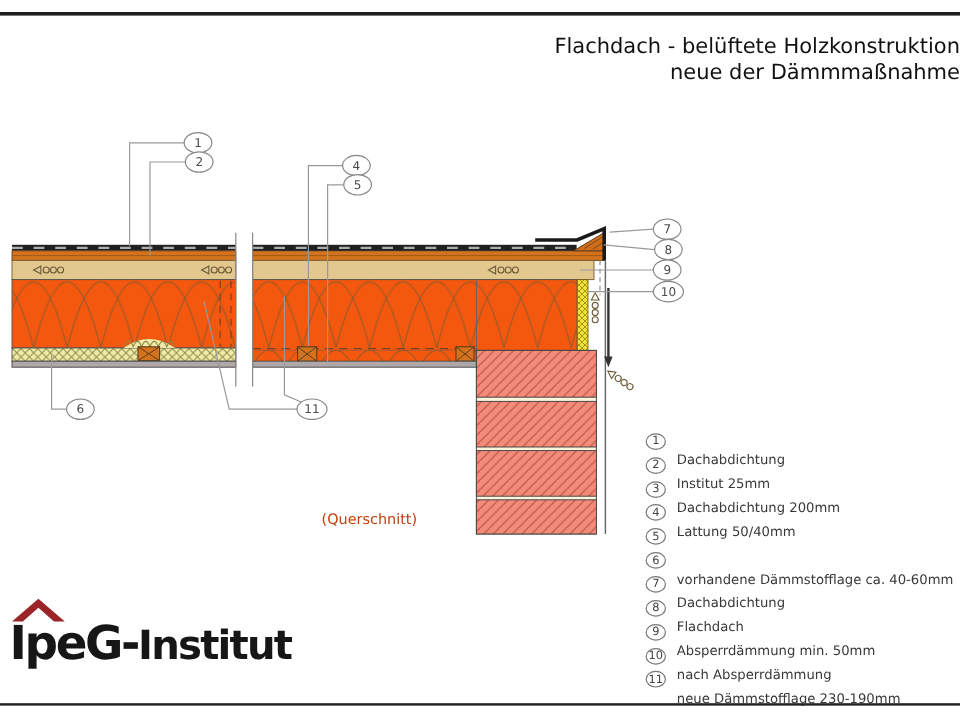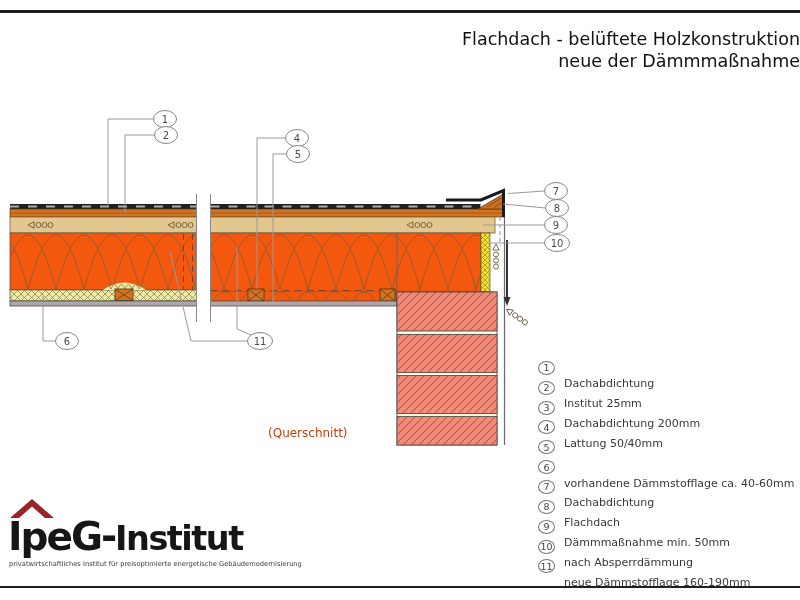--- a/index.html
+++ b/index.html
@@ -237,36 +237,35 @@
     <span class="legend-label">Dachabdichtung</span>
   </div>
 
   <div class="legend-row">
     <span class="legend-num">8</span>
     <span class="legend-label">Flachdach</span>
   </div>
 
   <div class="legend-row">
     <span class="legend-num">9</span>
-    <span class="legend-label">Dämmmaßnahme min. 50mm</span>
+    <span class="legend-label">Absperrdämmung min. 50mm</span>
   </div>
 
   <div class="legend-row">
     <span class="legend-num">10</span>
     <span class="legend-label">nach Absperrdämmung</span>
   </div>
 
   <div class="legend-row">
     <span class="legend-num">11</span>
-    <span class="legend-label">neue Dämmstofflage 160-190mm</span>
+    <span class="legend-label">neue Dämmstofflage 230-190mm</span>
   </div>
 </div>
 
   <div id="logo">
     <svg id="logo-roof" width="60" height="26" viewBox="0 0 60 26">
       <polygon points="2,22 24,3 46,22 37,22 24,10.5 11,22" fill="#9B2428"></polygon>
     </svg>
     <div id="logo-text">
       <span class="main">IpeG-</span><span class="sub">Institut</span>
     </div>
-    <div id="logo-tagline">privatwirtschaftliches Institut für preisoptimierte energetische Gebäudemodernisierung</div>
   </div>
 </div>
 
 </body></html>

